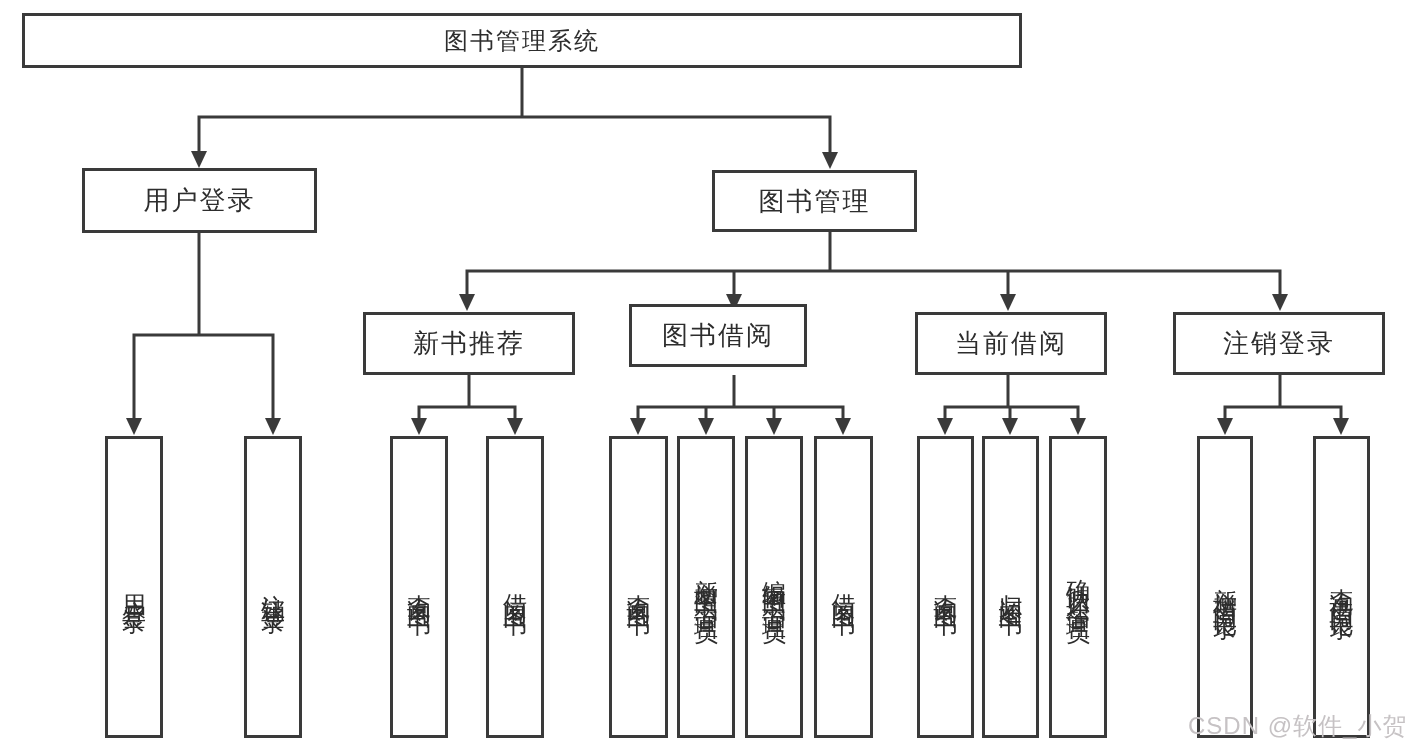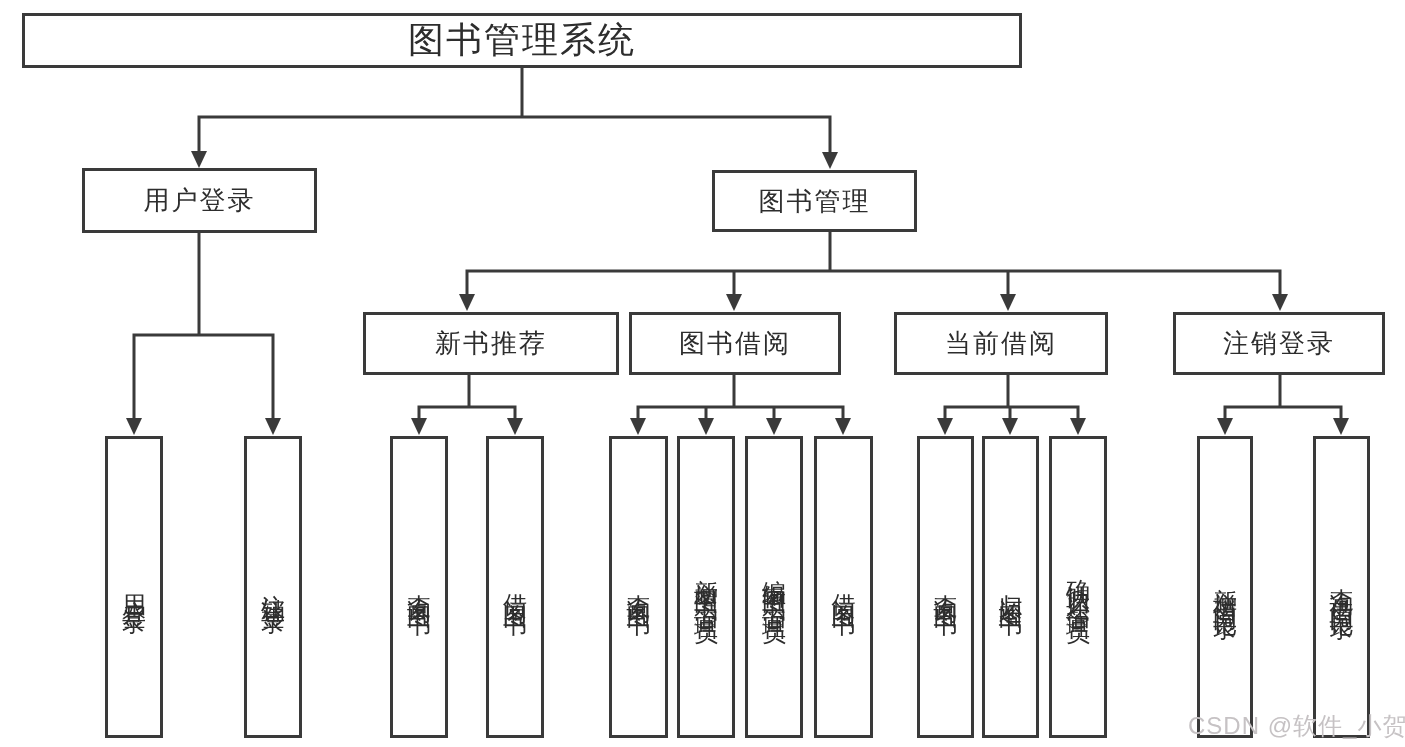--- a/index.html
+++ b/index.html
@@ -29,21 +29,21 @@
     border:3px solid var(--line);
     display:flex;align-items:center;justify-content:center;
     color:var(--text);
   }
   .node.h span{
     font-size:26px;
     letter-spacing:2px;
     color:var(--text);
     white-space:nowrap;
   }
-  .node.root span{font-size:36px;}
+  .node.root span{font-size:24px;}
   .node.leaf{
     writing-mode:vertical-rl;
     text-orientation:mixed;
   }
   .node.leaf span{
     font-size:24px;
     letter-spacing:6px;
     line-height:1;
     color:var(--text);
     writing-mode:vertical-rl;
@@ -103,27 +103,27 @@
     <span>图书管理系统</span>
   </div>
 
   <div class="node h" style="left:82px;top:168px;width:235px;height:65px">
     <span>用户登录</span>
   </div>
   <div class="node h" style="left:712px;top:170px;width:205px;height:62px">
     <span>图书管理</span>
   </div>
 
-  <div class="node h" style="left:363px;top:312px;width:256px;height:63px">
+  <div class="node h" style="left:363px;top:312px;width:212px;height:63px">
     <span>新书推荐</span>
   </div>
-  <div class="node h" style="left:629px;top:312px;width:212px;height:63px">
+  <div class="node h" style="left:629px;top:304px;width:178px;height:63px">
     <span>图书借阅</span>
   </div>
-  <div class="node h" style="left:894px;top:312px;width:214px;height:63px">
+  <div class="node h" style="left:915px;top:312px;width:192px;height:63px">
     <span>当前借阅</span>
   </div>
   <div class="node h" style="left:1173px;top:312px;width:212px;height:63px">
     <span>注销登录</span>
   </div>
 
   <div class="node leaf" style="left:105px;top:436px;width:58px;height:302px">
     <span>用户登录</span>
   </div>
   <div class="node leaf" style="left:244px;top:436px;width:58px;height:302px">

